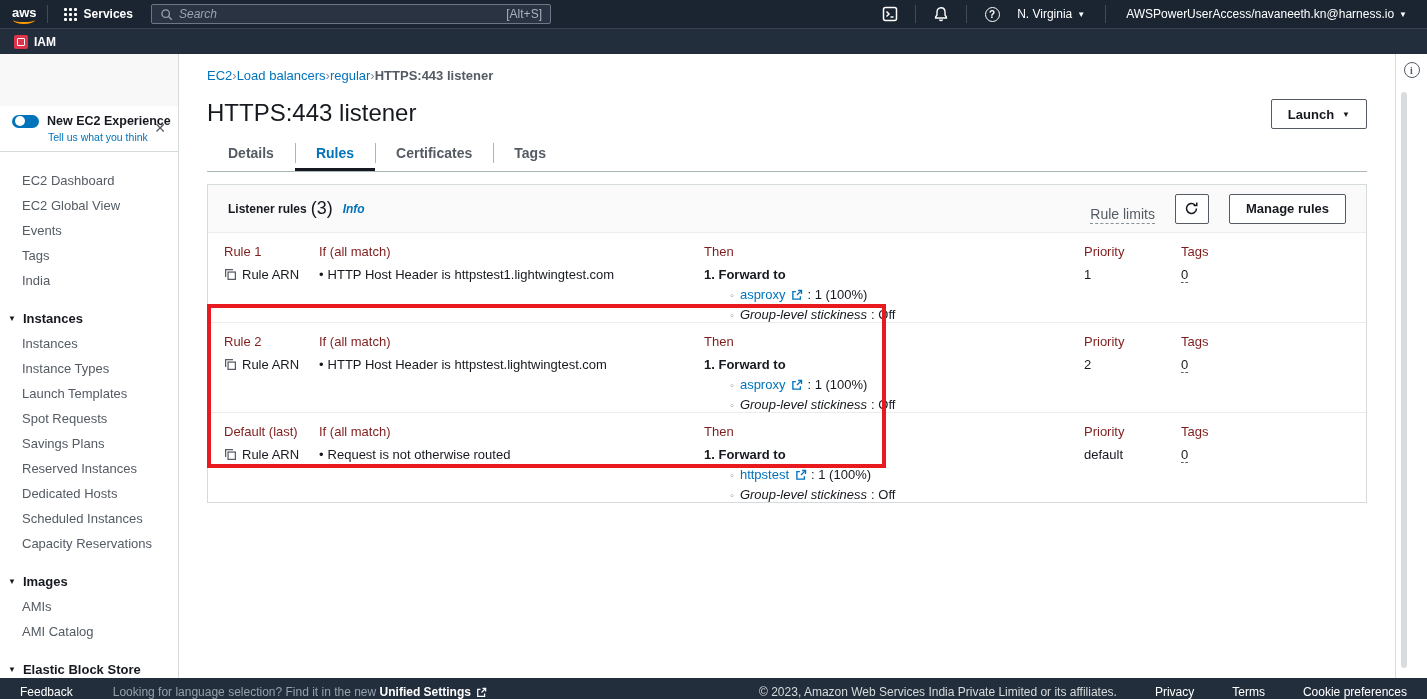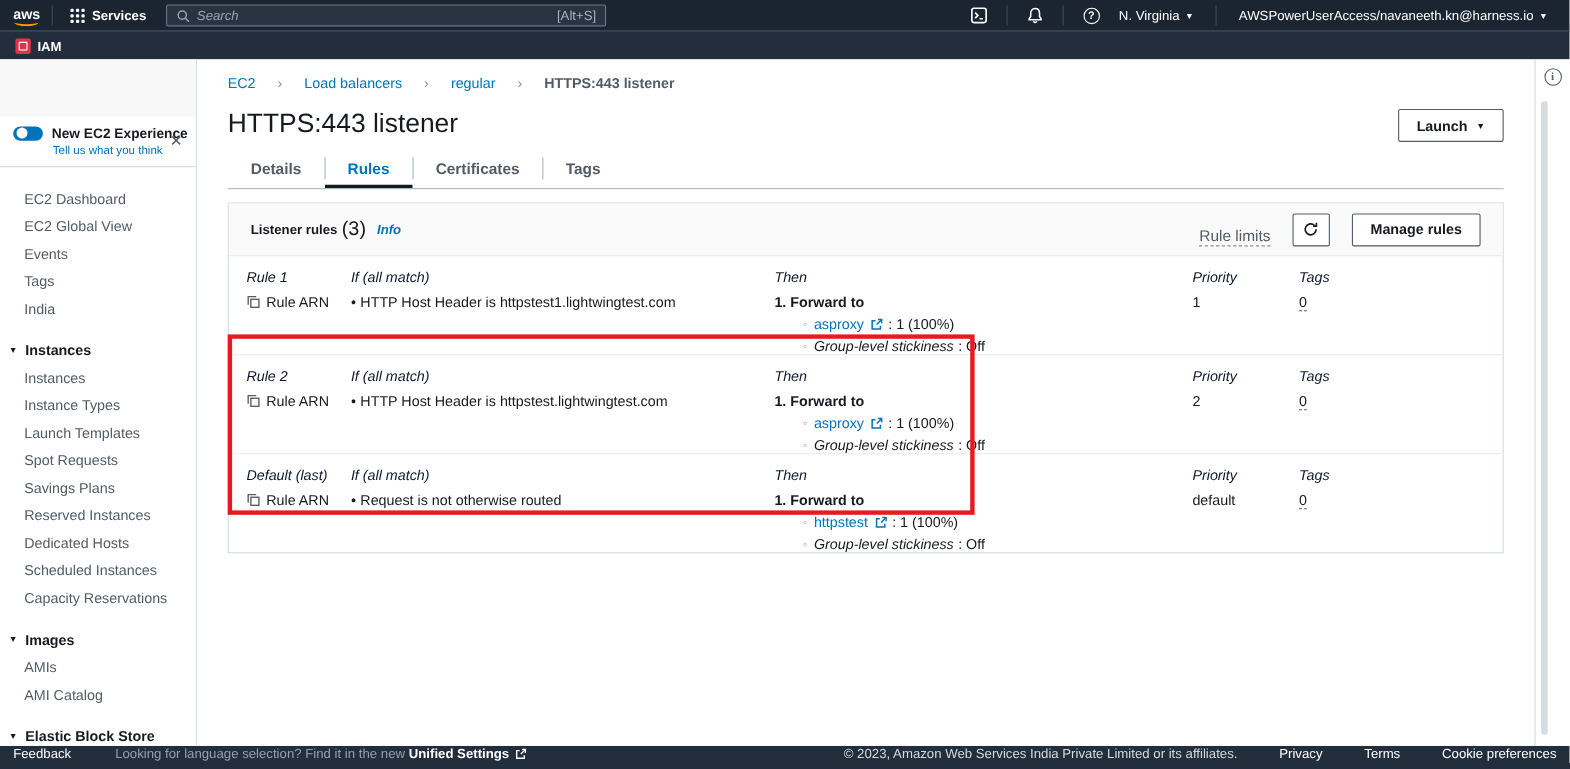--- a/index.html
+++ b/index.html
@@ -47,21 +47,21 @@
   .exp-close { position:absolute; right:12px; top:14px; color:#545b64; font-size:14px; cursor:pointer; }
   .exp-sub { font-size:10.5px; color:#0073bb; margin:3px 0 2px 36px; cursor:pointer; }
   .side-list { padding:16px 0 0 0; }
   .side-item { font-size:13px; color:#545b64; padding:5px 0 5px 22px; cursor:pointer; white-space:nowrap; }
   .side-section { display:flex; align-items:center; gap:7px; font-size:13px; font-weight:700; color:#16191f;
     padding:10px 0 5px 8px; cursor:pointer; margin-top:8px; }
   .side-section .sec-caret { font-size:8px; color:#16191f; }
 
   
   .content { width:1216px; background:#fff; padding:0 28px; position:relative; flex:none; }
-  .breadcrumb { margin-top:14px; font-size:13px; display:flex; align-items:center; gap:20px; }
+  .breadcrumb { margin-top:14px; font-size:13px; display:flex; align-items:center; gap:0; }
   .crumb-link { color:#0073bb; cursor:pointer; }
   .crumb-sep { color:#879196; font-size:13px; }
   .crumb-current { color:#545b64; font-weight:700; }
   .title-row { margin-top:16px; display:flex; align-items:flex-start; justify-content:space-between; }
   .page-title { font-size:24px; font-weight:400; color:#16191f; }
   .btn { display:inline-flex; align-items:center; justify-content:center; gap:8px; height:30px; padding:0 16px;
     background:#fff; border:1px solid #545b64; border-radius:2px; font-size:13px; font-weight:700; color:#16191f; cursor:pointer; }
   .btn .caret { color:#16191f; }
 
   .tabs { margin-top:8px; display:flex; border-bottom:1px solid #aab7b8; }
@@ -76,21 +76,21 @@
   .card-count { font-size:18px; font-weight:400; color:#16191f; margin-left:4px; }
   .info-link { font-size:12px; font-weight:700; color:#0073bb; margin-left:10px; cursor:pointer;font-style:italic; }
   .card-header-right { margin-left:auto; display:flex; align-items:flex-end; gap:20px; }
   .rule-limits { font-size:14px; color:#545b64; border-bottom:1px dashed #879196; padding-bottom:1px; cursor:pointer; }
   .icon-btn { width:34px; height:30px; background:#fff; border:1px solid #545b64; border-radius:2px;
     display:flex; align-items:center; justify-content:center; cursor:pointer; }
 
   .rule-row { display:grid; grid-template-columns:95px 385px 380px 97px 1fr;
     padding:11px 0 0 16px; border-bottom:1px solid #eaeded; min-height:82px; font-size:13px; }
   .rule-row:last-child { border-bottom:none; min-height:88px; }
-  .col-head { color:#0f172a;font-style:italic; }
+  .col-head { color:#7f1d1d; }
   .cell-val { margin-top:8px; color:#16191f; }
   .arn-line { display:flex; align-items:center; gap:5px; margin-top:8px; color:#16191f; cursor:pointer; }
   .bullet { color:#16191f; margin-right:4px; }
   .fwd-line { margin-top:8px; font-weight:700; color:#16191f; }
   .sub-line { margin-top:5px; margin-left:26px; color:#16191f; display:flex; align-items:center; gap:4px; }
   .sub-bullet { color:#879196; font-size:11px; margin-right:2px; }
   .tg-link { color:#0073bb; cursor:pointer; }
   .ital { font-style:italic; }
   .tags-val { margin-top:8px; color:#16191f; border-bottom:1px dashed #545b64; display:inline-block; cursor:pointer; }
 
@@ -99,21 +99,21 @@
   .rail-info { margin:8px auto 0; width:16px; height:16px; border:1.4px solid #545b64; border-radius:50%;
     display:flex; align-items:center; justify-content:center; font-size:10px; font-weight:700; color:#545b64;
     font-family:"Liberation Serif", serif; cursor:pointer; }
   .rail-thumb { position:absolute; left:5px; top:38px; bottom:10px; width:6px; background:#d8dcdf; border-radius:3px; }
 
   
   .highlight-box { position:absolute; left:207px; top:250px; width:679px; height:164px;
     border:4px solid #e8191f; z-index:40; pointer-events:none; }
 
   
-  .footer { height:21px; background:#232e3d; display:flex; align-items:flex-start; color:#fff; font-size:12px; padding:0 12px; }
+  .footer { height:21px; background:#232e3d; display:flex; align-items:flex-end; color:#fff; font-size:12px; padding:0 20px; }
   .footer-left { display:flex; align-items:center; gap:40px; }
   .footer-feedback { color:#fff; cursor:pointer; }
   .lang-text { color:#95a0aa; }
   .lang-text b { color:#fff; font-weight:700; cursor:pointer; }
   .footer-right { margin-left:auto; display:flex; align-items:center; gap:38px; }
   .copyright { color:#d5dbdb; }
   .footer-link { color:#fff; cursor:pointer; }
   .ext-ico { display:inline-block; vertical-align:-2px; margin-left:2px; }
 </style>
 </head>

